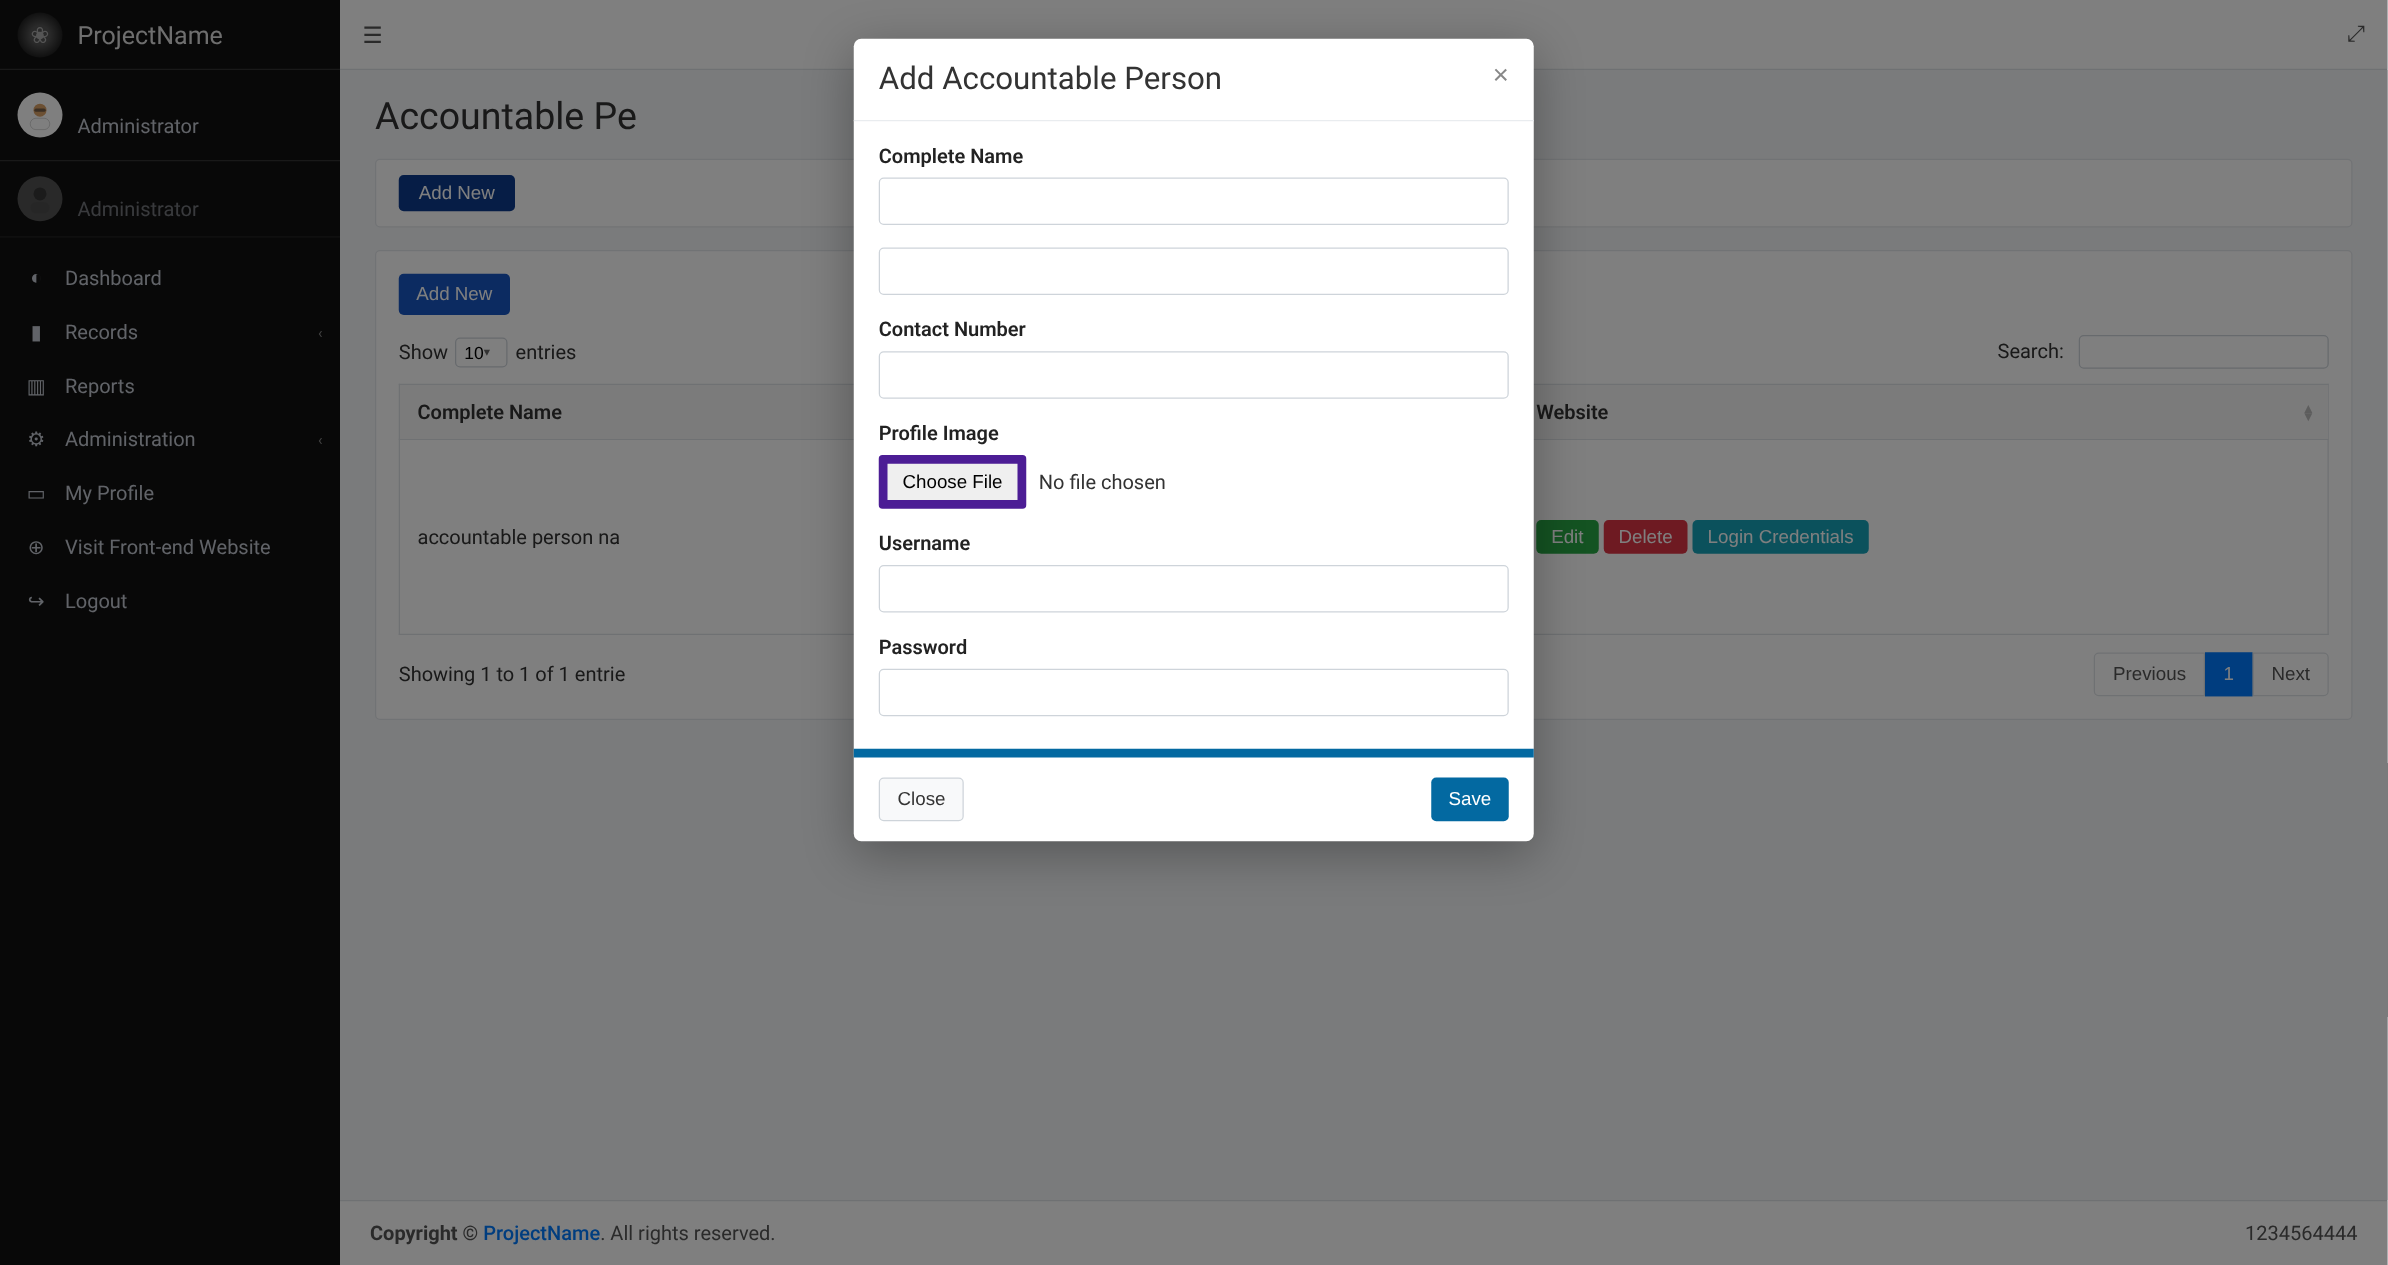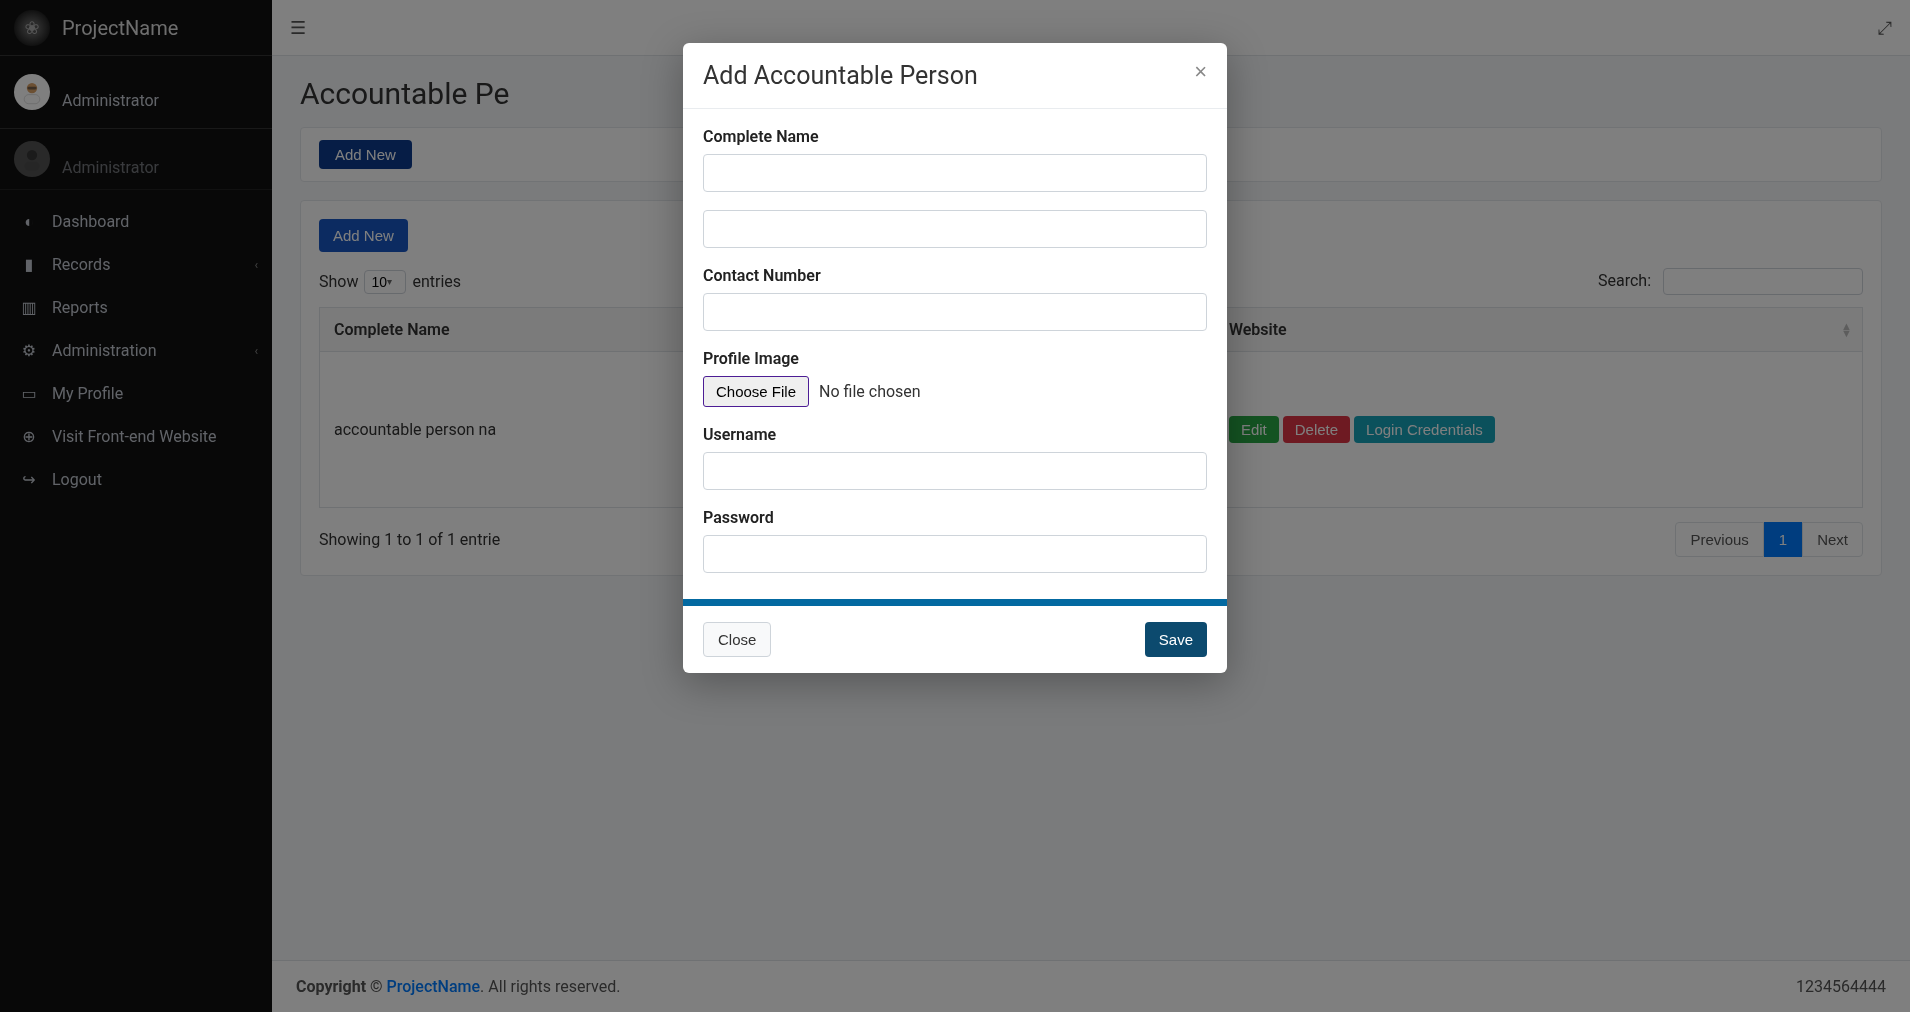--- a/index.html
+++ b/index.html
@@ -109,21 +109,21 @@
   display:inline-block;
   padding: 8px 14px;
   border-radius: 4px;
   font-size: 15px;
   border: none;
   cursor: pointer;
   color:#fff;
 }
 .btn-primary { background:#0d3b8c; }
 .btn-primary2 { background:#1957c2; }
-.btn-blue { background:#0c4a6e; }
+.btn-blue { background:#0369a1; }
 .btn-success { background:#28a745; }
 .btn-danger { background:#dc3545; }
 .btn-info { background:#17a2b8; }
 .btn-warning { background:#ffc107; color:#333; font-size:13px; padding:4px 8px;}
 .btn-light { background:#f8f9fa; color:#333; border:1px solid #ced4da; }
 
 .dt-controls { display:flex; justify-content:space-between; align-items:center; margin-bottom:12px; font-size:16px; color:#333;}
 .dt-length select { border:1px solid #ced4da; border-radius:4px; padding:3px 18px 3px 6px; margin:0 6px; font-size:14px; appearance:none; background:#fff; }
 .dt-length { position:relative; display:flex; align-items:center;}
 .dt-length::after { content:"▾"; position:absolute; left:68px; font-size:10px; color:#666; pointer-events:none;}
@@ -165,42 +165,41 @@
   background:rgba(0,0,0,0.5);
 }
 .modal {
   position:absolute;
   left:50%; top:31px;
   transform:translateX(-50%);
   width:544px;
   background:#fff;
   border-radius:6px;
   box-shadow:0 10px 40px rgba(0,0,0,.3);
-  margin-top:12px;
 }
 .modal-header {
   padding:18px 20px;
   border-bottom:1px solid #e9ecef;
   display:flex; justify-content:space-between; align-items:flex-start;
 }
 .modal-title { font-size:25px; font-weight:400; color:#333;}
 .modal-close { font-size:22px; color:#888; cursor:pointer; background:none; border:none; line-height:1;}
 .modal-body { padding:18px 20px 8px; }
 .form-group { margin-bottom:18px; }
 .form-label { font-weight:600; font-size:16px; color:#222; display:block; margin-bottom:8px;}
 .form-control {
   width:100%;
   border:1px solid #ced4da;
   border-radius:4px;
   padding:9px 12px;
   font-size:16px;
   background:#fff;
 }
 .file-row { display:flex; align-items:center; gap:10px; }
-.file-btn { border:1px solid #4c1d95; background:#efefef; padding:6px 12px; font-size:15px; border-radius:3px; cursor:pointer;}
+.file-btn { border:7px solid #4c1d95; background:#efefef; padding:6px 12px; font-size:15px; border-radius:3px; cursor:pointer;}
 .file-text { font-size:16px; color:#333;}
 .modal-footer {
   border-top:7px solid #0369a1;
   padding:16px 20px;
   display:flex; justify-content:space-between;
 }
 </style>
 </head>
 <body>
 

